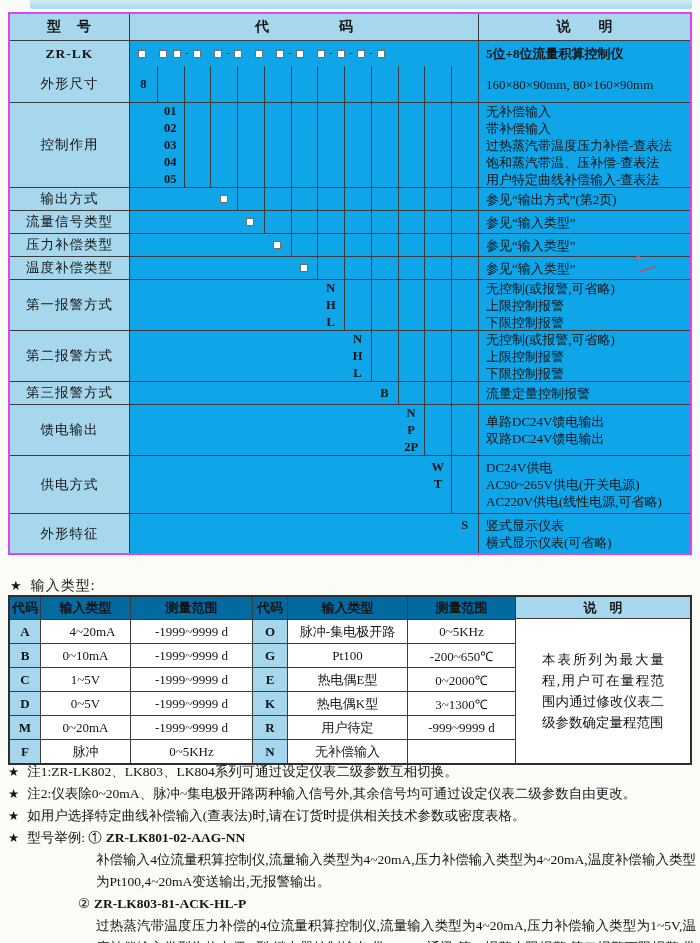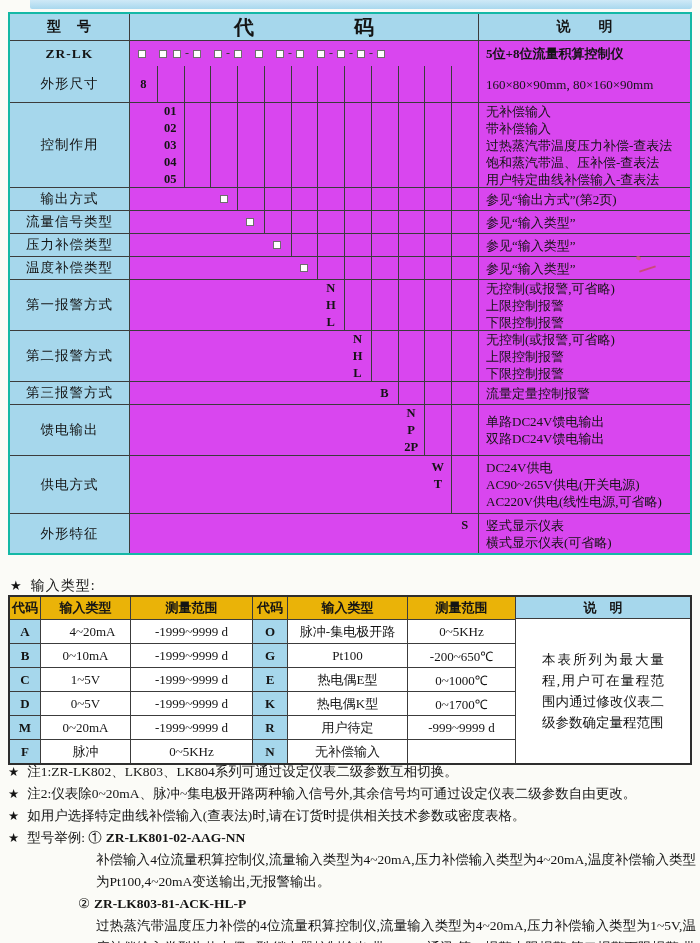--- a/index.html
+++ b/index.html
@@ -11,41 +11,41 @@
     color:#141414;
   }
   .top-strip{
     position:absolute; left:30px; top:0; width:662px; height:9px;
     background:linear-gradient(to bottom,#cfe9f7,#a9d8ee);
     border-radius:0 0 2px 2px;
   }
   
   .model-table{
     position:absolute; left:8px; top:12px; width:684px;
-    border:2px solid #14b8a6; background:#d946ef;
+    border:2px solid #d946ef; background:#0ea5e9;
   }
   .mrow{ display:flex; border-top:1px solid #3c3c3c; }
   .mrow:first-child{ border-top:none; }
   .mlabel{
     width:120px; flex:0 0 120px; background:#a6d7ec;
     display:flex; align-items:center; justify-content:center;
     font-size:13.5px; letter-spacing:1px; border-right:1px solid #3c3c3c;
     white-space:pre; text-align:center;
   }
   .mcodes{ width:348px; flex:0 0 348px; display:flex; }
   .mdesc{
     flex:1 1 auto; border-left:1px solid #3c3c3c;
     padding:0 0 0 7px; font-size:13px; display:flex; flex-direction:column;
   }
   .mdesc .dline{ height:17px; line-height:17px; white-space:nowrap; }
   .hdr{ height:26px; background:#a6d7ec; font-weight:bold; }
   .hdr .mlabel{ font-size:14px; font-weight:bold; }
   .hdr .hcode{
     width:348px; flex:0 0 348px; display:flex; align-items:center; justify-content:center;
-    font-size:20px; white-space:pre;
+    font-size:14px; white-space:pre;
   }
   .hdr .hdesc{
     flex:1 1 auto; border-left:1px solid #3c3c3c; display:flex;
     align-items:center; justify-content:center; font-size:14px; white-space:pre;
   }
   .zr-row{ height:26px; }
   .zr-row .mdesc{ justify-content:center; font-weight:bold; }
   .pattern{
     width:348px; flex:0 0 348px; display:flex; align-items:center; padding-left:5px;
   }
@@ -76,21 +76,21 @@
     border:2px solid #2e2e2e; display:flex; background:#fff;
   }
   .it-left{ width:505px; flex:0 0 505px; }
   .it-row{ display:flex; border-top:1px solid #3c3c3c; }
   .it-row:first-child{ border-top:none; }
   .it-cell{
     border-left:1px solid #3c3c3c; display:flex; align-items:center; justify-content:center;
     font-size:13px; height:23px; white-space:nowrap;
   }
   .it-cell:first-child{ border-left:none; }
-  .it-head{ background:#eab308; height:22px; font-weight:bold; white-space:pre; }
+  .it-head{ background:#0369a1; height:22px; font-weight:bold; white-space:pre; }
   .it-code{ background:#a6d7ec; font-weight:bold; }
   .it-right{ flex:1 1 auto; border-left:1px solid #3c3c3c; display:flex; flex-direction:column; }
   .it-right-head{
     height:22px; background:#a6d7ec; display:flex; align-items:center; justify-content:center;
     font-size:13px; font-weight:bold; white-space:pre; border-bottom:1px solid #3c3c3c;
   }
   .it-note{
     flex:1; display:flex; align-items:center; justify-content:center; padding:10px 10px;
   }
   .it-note-inner{ width:122px; font-size:13.5px; line-height:21px; text-align:justify; }
@@ -443,29 +443,29 @@
         <div class="it-cell it-code" style="width: 35px; flex: 0 0 35px;">G</div>
         <div class="it-cell" style="width: 120px; flex: 0 0 120px;">Pt100</div>
         <div class="it-cell" style="width: 108px; flex: 0 0 108px;">-200~650℃</div>
       </div>
       <div class="it-row">
         <div class="it-cell it-code" style="width: 30px; flex: 0 0 30px;">C</div>
         <div class="it-cell" style="width: 90px; flex: 0 0 90px;">1~5V</div>
         <div class="it-cell" style="width: 122px; flex: 0 0 122px;">-1999~9999 d</div>
         <div class="it-cell it-code" style="width: 35px; flex: 0 0 35px;">E</div>
         <div class="it-cell" style="width: 120px; flex: 0 0 120px;">热电偶E型</div>
-        <div class="it-cell" style="width: 108px; flex: 0 0 108px;">0~1000℃</div>
+        <div class="it-cell" style="width: 108px; flex: 0 0 108px;">0~2000℃</div>
       </div>
       <div class="it-row">
         <div class="it-cell it-code" style="width: 30px; flex: 0 0 30px;">D</div>
         <div class="it-cell" style="width: 90px; flex: 0 0 90px;">0~5V</div>
         <div class="it-cell" style="width: 122px; flex: 0 0 122px;">-1999~9999 d</div>
         <div class="it-cell it-code" style="width: 35px; flex: 0 0 35px;">K</div>
         <div class="it-cell" style="width: 120px; flex: 0 0 120px;">热电偶K型</div>
-        <div class="it-cell" style="width: 108px; flex: 0 0 108px;">0~1700℃</div>
+        <div class="it-cell" style="width: 108px; flex: 0 0 108px;">3~1300℃</div>
       </div>
       <div class="it-row">
         <div class="it-cell it-code" style="width: 30px; flex: 0 0 30px;">M</div>
         <div class="it-cell" style="width: 90px; flex: 0 0 90px;">0~20mA</div>
         <div class="it-cell" style="width: 122px; flex: 0 0 122px;">-1999~9999 d</div>
         <div class="it-cell it-code" style="width: 35px; flex: 0 0 35px;">R</div>
         <div class="it-cell" style="width: 120px; flex: 0 0 120px;">用户待定</div>
         <div class="it-cell" style="width: 108px; flex: 0 0 108px;">-999~9999 d</div>
       </div>
       <div class="it-row">

